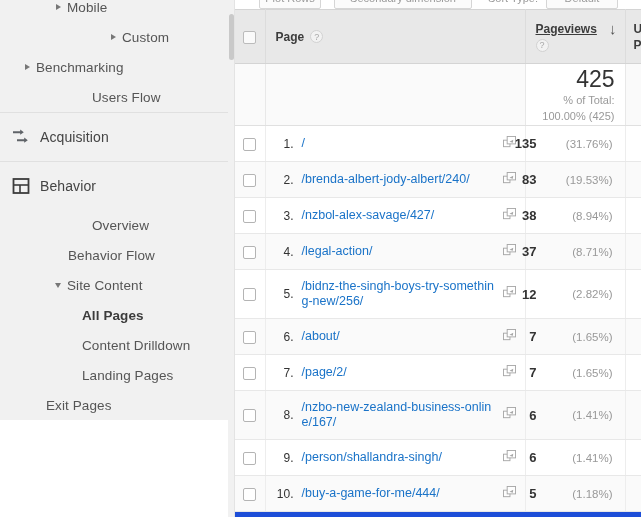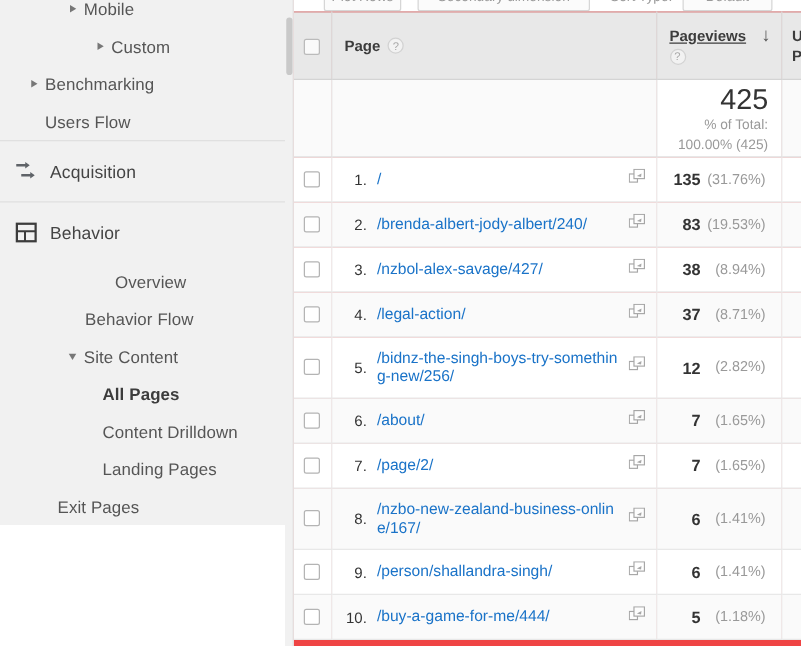--- a/index.html
+++ b/index.html
@@ -50,21 +50,21 @@
     border-color: #777 transparent transparent transparent;
   }
   .nav-label.active { font-weight: bold; color: #3c3c3c; }
 
   
   .sb-sep { height: 1px; background: #e0e0e0; margin: 0; }
 
   
   #main {
     flex: 1 1 auto; height: 517px; position: relative;
-    background: #ef4444; overflow: hidden;
+    background: #1d4ed8; overflow: hidden;
   }
 
   
   #scroll-strip {
     position: absolute; left: 0; top: 0;
     width: 7px; height: 517px;
     background: #f1f1f1; border-right: 1px solid #e3e3e3;
     z-index: 5;
   }
   #scroll-thumb {
@@ -166,45 +166,45 @@
   tbody tr.drow td.td-upv { border-right: none; }
 
   .cell-page { display: flex; align-items: center; padding: 0 8px 0 10px; min-height: 35px; }
   .rank { width: 26px; flex: 0 0 26px; font-size: 12px; color: #333; text-align: right; padding-right: 8px; }
   .plink {
     flex: 1 1 auto; font-size: 12.5px; color: #1a73c8;
     text-decoration: none; word-break: break-all; line-height: 15px;
   }
   .ext-ico { flex: 0 0 14px; margin-left: 4px; opacity: .75; }
 
-  .cell-pv { display: flex; align-items: center; justify-content: flex-end; padding-right: 12px; min-height: 35px; gap: 0; }
+  .cell-pv { display: flex; align-items: center; justify-content: flex-end; padding-right: 12px; min-height: 35px; gap: 24px; }
   .pv-num { font-size: 13px; font-weight: bold; color: #333; }
   .pv-pct { font-size: 11.5px; color: #999; min-width: 52px; text-align: right; }
 
   .row-tall .cell-page, .row-tall .cell-pv { min-height: 48px; }
 </style>
 </head>
 <body>
 
 <div id="app">
 
   <nav id="sidebar">
       <div class="nav-row" style="padding-left: 55px; margin-top: -8px;">
         <span class="caret right"></span>
         <span class="nav-label">Mobile</span>
       </div>
-      <div class="nav-row" style="padding-left: 77px;">
+      <div class="nav-row" style="padding-left: 77px; margin-left: 33px;">
         <span class="caret right"></span>
         <span class="nav-label">Custom</span>
       </div>
       <div class="nav-row" style="padding-left: 24px;">
         <span class="caret right"></span>
         <span class="nav-label">Benchmarking</span>
       </div>
-      <div class="nav-row" style="padding-left: 36px;">
+      <div class="nav-row" style="padding-left: 92px;">
         <span class="nav-label">Users Flow</span>
       </div>
       <div class="sb-sep"></div>
       <div class="nav-row section">
         <span class="nav-ico">
           <svg width="18" height="18" viewBox="0 0 18 18">
             <path d="M1 3.2h7.2v-1.6l3.6 2.6-3.6 2.6V5.2H1z" fill="#5f6368"></path>
             <path d="M5 11.2h7.2V9.6l3.6 2.6-3.6 2.6v-1.6H5z" fill="#5f6368"></path>
           </svg>
         </span>

